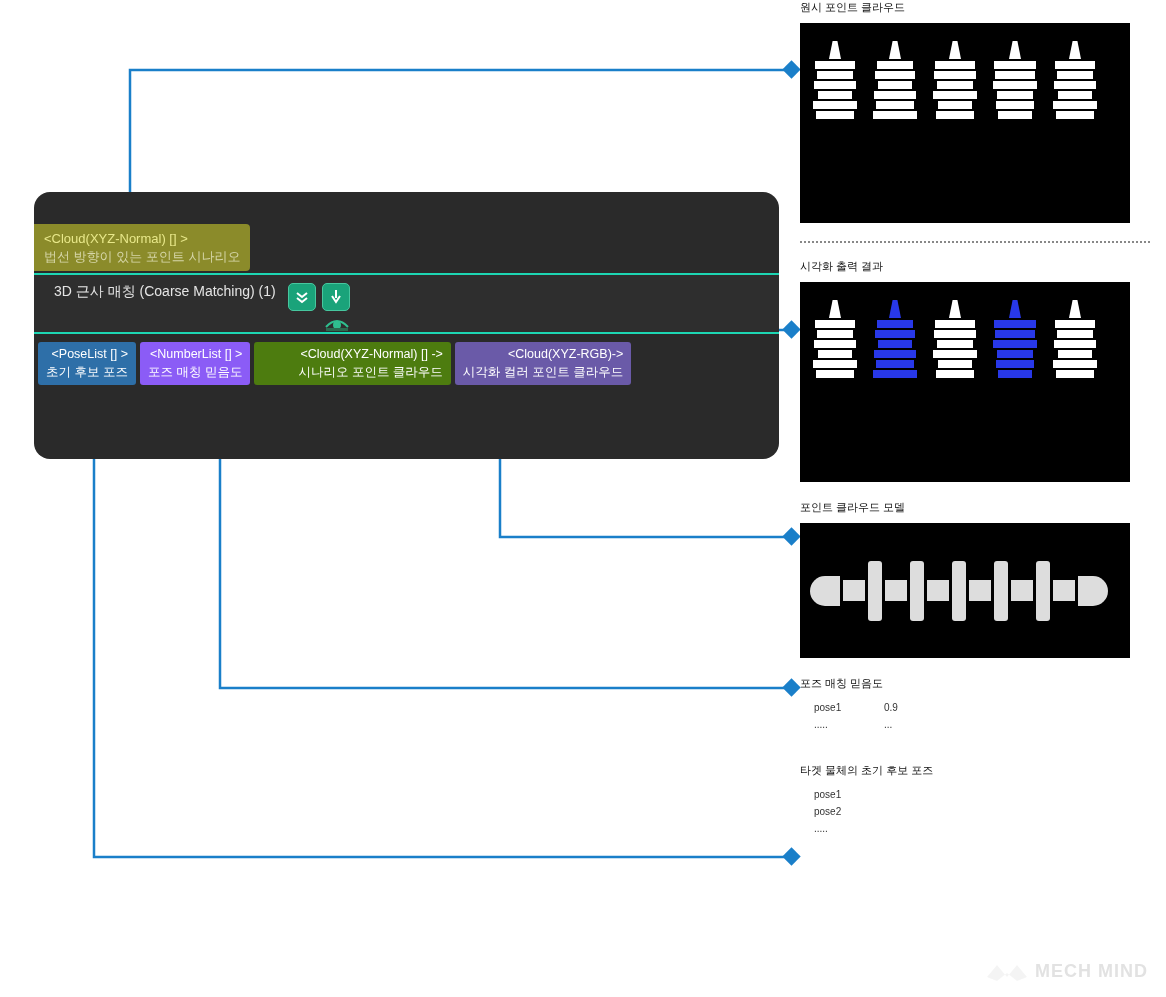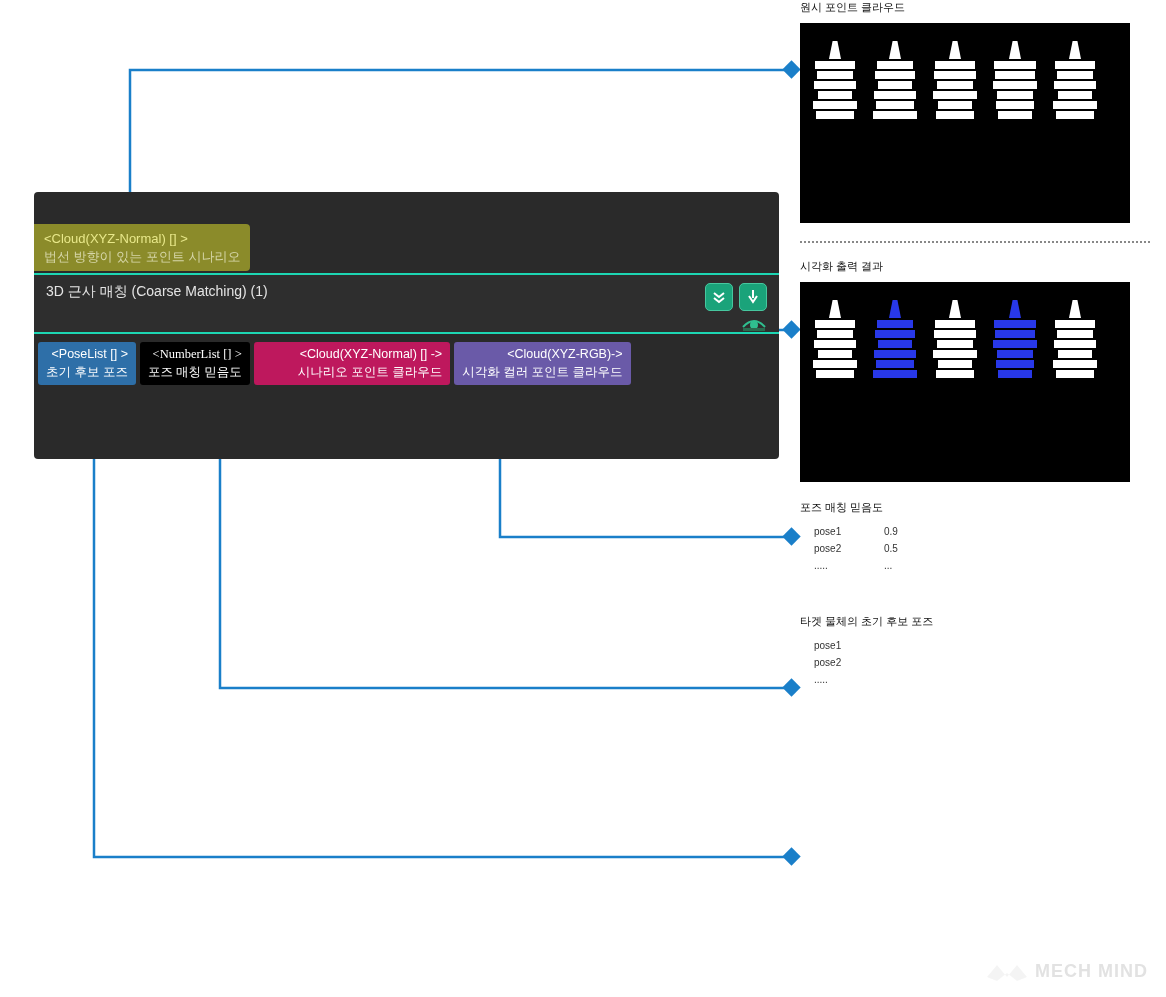--- a/index.html
+++ b/index.html
@@ -4,35 +4,35 @@
 <style>
 * { box-sizing: border-box; margin: 0; padding: 0; }
 body {
   width: 1166px; height: 997px;
   font-family: -apple-system, "Segoe UI", "Malgun Gothic", sans-serif;
   background: #fff; position: relative; overflow: hidden;
 }
 .node-panel {
   position: absolute; left: 34px; top: 192px;
   width: 745px; height: 267px;
-  background: #2a2a2a; border-radius: 4px;
+  background: #2a2a2a; border-radius: 16px;
 }
 .input-port {
   position: absolute; left: 0; top: 32px;
   background: #8b8b2a; color: #d6d6a8;
   padding: 6px 10px; font-size: 13px;
   line-height: 1.35; border-top-right-radius: 4px; border-bottom-right-radius: 4px;
 }
 .input-port .type { color: #e8e88a; }
 .header-bar {
   position: absolute; left: 0; right: 0; top: 81px;
   height: 61px; border: 2px solid #1dd6b3; border-left: none; border-right: none;
   background: #2e2e2e;
-  display: flex; align-items: flex-start; justify-content: space-between;
-  padding: 8px 12px;
+  display: flex; align-items: flex-start; 
+  padding: 8px 20px;
   gap: 12px;
 }
 .header-title { color: #e4e4e4; font-size: 14px; }
 .header-icons { display:flex; flex-direction:column; align-items:flex-end; gap:4px; }
 .icon-btn-row { display:flex; gap:6px; }
 .icon-btn {
   width: 28px; height: 28px; border-radius:5px;
   background:#1aa37a; border:1px solid #47c79f;
   display:flex; align-items:center; justify-content:center;
   color:#fff;
@@ -42,22 +42,22 @@
   position: absolute; left:0; top:150px;
   display:flex; gap:4px; padding-left: 4px;
 }
 .output-port {
   padding: 4px 8px; font-size: 12.5px; line-height: 1.4;
   border-radius: 3px; color: #fff; white-space: nowrap; text-align: right;
 }
 .output-port .type { display:block; }
 .output-port .desc { display:block; }
 .c-blue   { background:#2e6fa8; }
-.c-maroon { background:#000000;font-family:Liberation Serif, serif; }
-.c-olive  { background:#be185d;padding-left:44px; }
+.c-maroon { background:#8b5cf6; }
+.c-olive  { background:#4d7c0f;padding-left:44px; }
 .c-purple { background:#6a5aa8; }
 .right-col { position:absolute; left: 800px; top: 0; width: 350px; }
 .right-block { margin-bottom: 18px; }
 .right-title { font-size: 11px; color:#111; margin-bottom: 8px; }
 .pc-img {
   width: 330px; background:#000; position:relative; overflow:hidden;
 }
 .pc-img.tall { height: 200px; }
 .pc-img.short { height: 135px; }
 .gear-row { display:flex; gap:14px; padding: 18px 12px 8px; }
@@ -275,31 +275,50 @@
             <span class="bar b2"></span>
             <span class="bar b3"></span>
             <span class="bar b4"></span>
             <span class="bar b5"></span>
             <span class="bar b6"></span>
           </div>
       </div>
     </div>
   </div>
 
+  <div class="right-block">
+    <div class="right-title">포인트 클라우드 모델</div>
+    <div class="pc-img short">
+      <div class="crank">
+        <span class="coneL"></span>
+          <span class="thin"></span>
+        <span class="disc"></span>
+          <span class="thin"></span>
+          <span class="disc"></span>
+        <span class="thin"></span>
+          <span class="disc"></span>
+          <span class="thin"></span>
+        <span class="disc"></span>
+          <span class="thin"></span>
+          <span class="disc"></span>
+        <span class="thin"></span>
+          <span class="cone"></span>
+      </div>
+    </div>
+  </div>
 
   <div class="right-block">
     <div class="right-title">포즈 매칭 믿음도</div>
     <div class="data-list" id="conf-list">
         <div class="row"><span>pose1</span><span>0.9</span></div>
-        <div class="row"><span>pose2</span><span>0.5</span></div>
         <div class="row"><span>.....</span><span>...</span></div>
       </div>
   </div>
 
-  <div class="right-block" style="margin-top:40px">
+  <div class="right-block" style="margin-top:30px">
     <div class="right-title">타겟 물체의 초기 후보 포즈</div>
     <div class="data-list" id="pose-list">
         <div class="row"><span>pose1</span></div>
         <div class="row"><span>pose2</span></div>
         <div class="row"><span>.....</span></div>
       </div>
   </div>
 
 </div>
 

